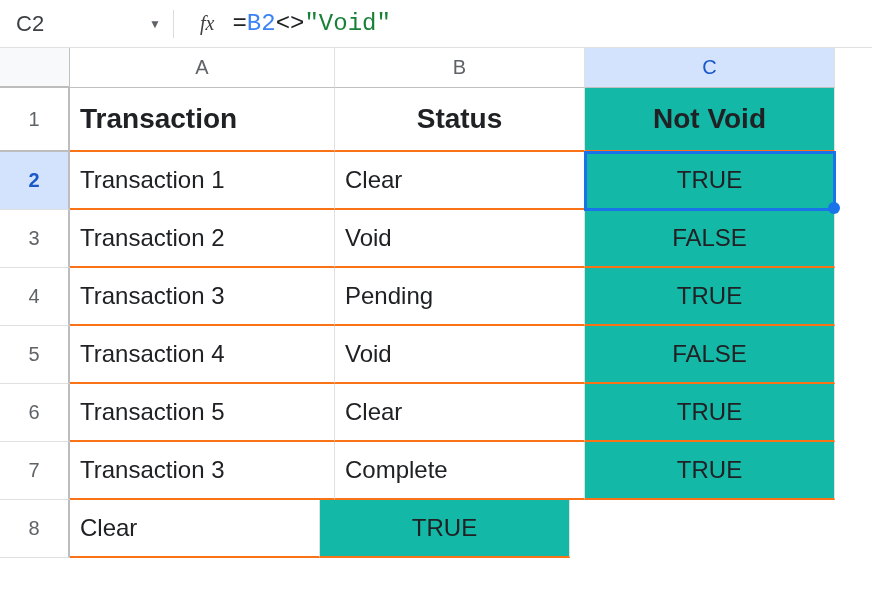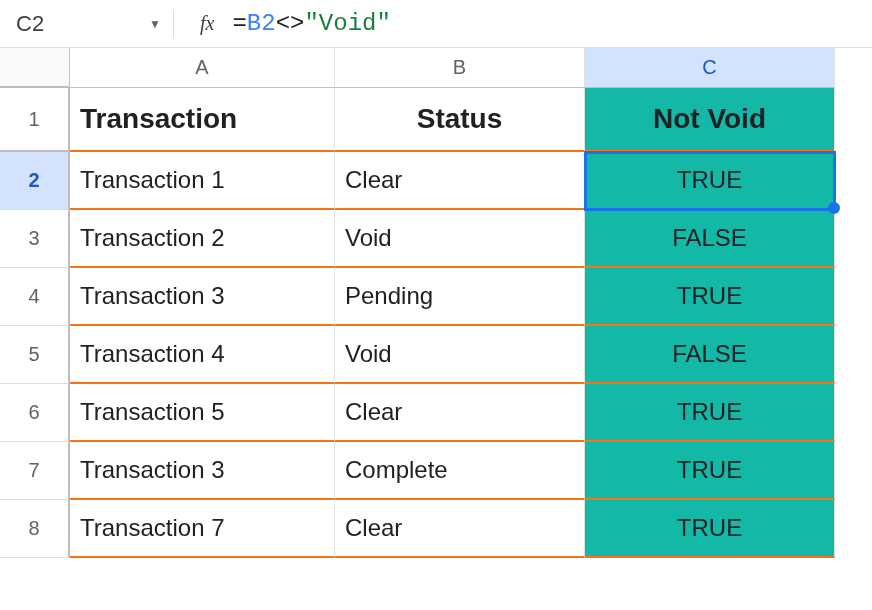--- a/index.html
+++ b/index.html
@@ -221,18 +221,17 @@
 
   <div class="data-row">
     <div class="row-header">7</div>
     <div class="cell col-A">Transaction 3</div>
     <div class="cell col-B">Complete</div>
     <div class="cell center highlight col-C">TRUE</div>
   </div>
 
   <div class="data-row">
     <div class="row-header">8</div>
-    <div class="cell col-A">Transaction 7</div>
     <div class="cell col-B">Clear</div>
     <div class="cell center highlight col-C">TRUE</div>
   </div>
 
 </div>
 
 </body></html>

